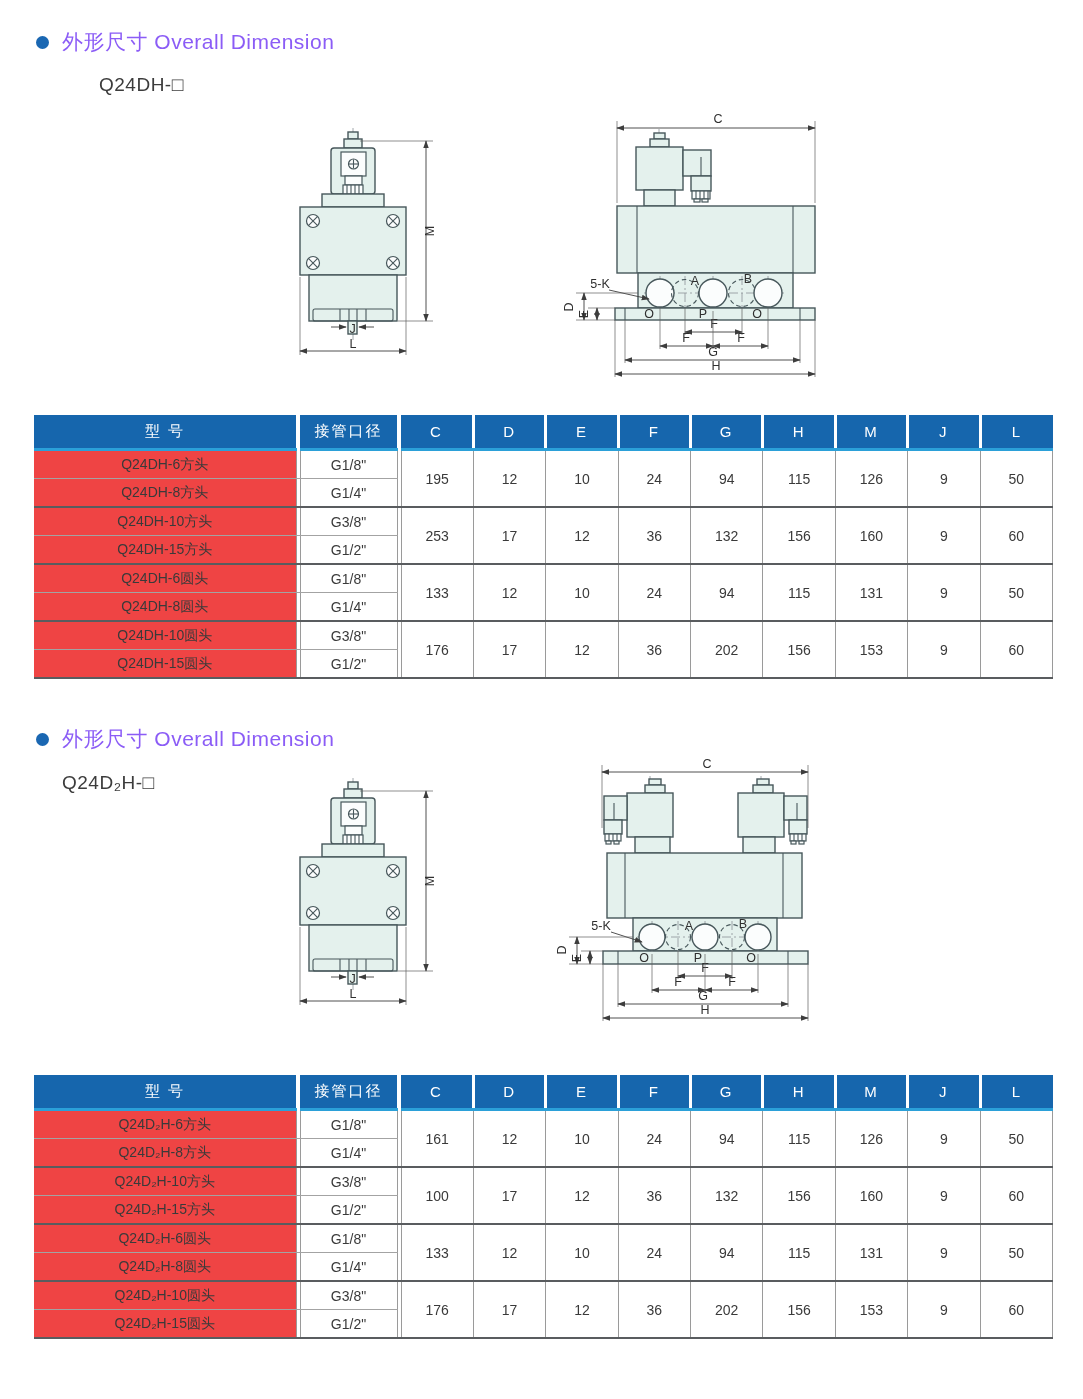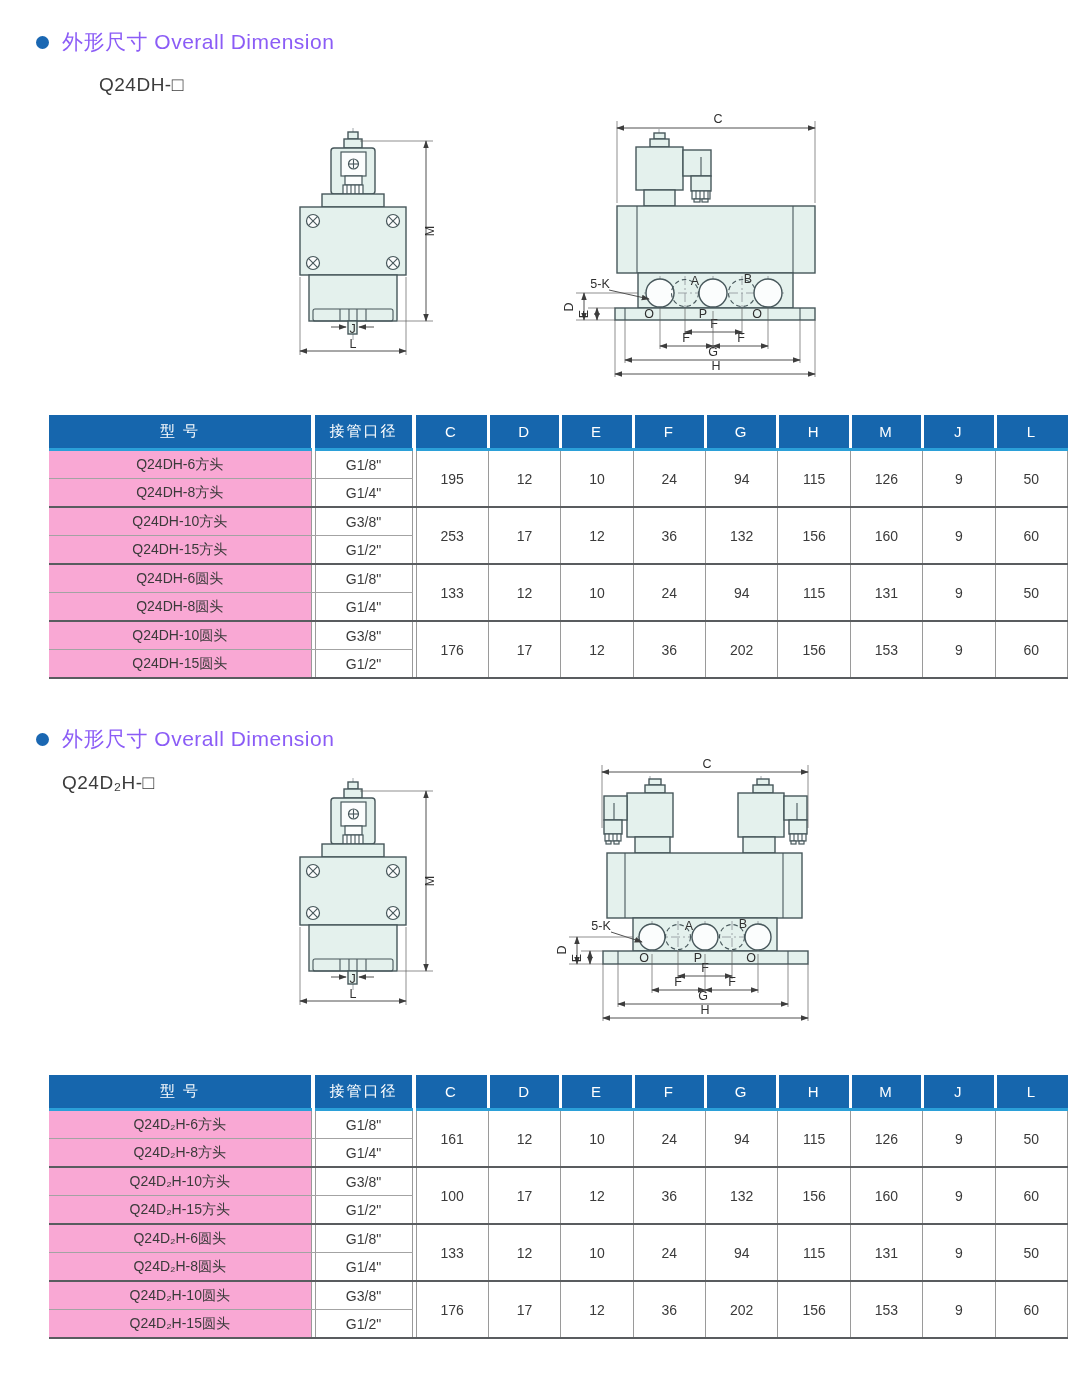--- a/index.html
+++ b/index.html
@@ -4,29 +4,29 @@
 <style>
   html,body{margin:0;padding:0;background:#fff;}
   #page{position:relative;width:1083px;height:1399px;background:#ffffff;overflow:hidden;
         font-family:"Liberation Sans","DejaVu Sans",sans-serif;color:#3a3a3a;}
   .sec-head{position:absolute;left:36px;display:flex;align-items:center;}
   .bullet{width:13px;height:13px;border-radius:50%;background:#1a67b2;margin-right:13px;flex:none;}
   .sec-title{font-size:21px;color:#8b5cf6;letter-spacing:.5px;}
   .model-code{position:absolute;left:62px;font-size:19px;color:#3c3c3c;letter-spacing:.5px;}
   .drw{position:absolute;}
   
-  .tblw{position:absolute;left:49px;width:1019px;}
+  .tblw{position:absolute;left:34px;width:1019px;}
   table.spec{border-collapse:collapse;table-layout:fixed;width:1019px;font-size:14px;color:#3a3a3a;}
   .spec th{background:#1666ad;color:#fff;font-weight:normal;font-size:15px;height:31px;
            border-bottom:3px solid #2ba0d8;letter-spacing:2px;}
   .spec th.v{border-left:3px solid #fff;}
   .spec th.first-v{border-left:none;}
   .spec th.hgap{background:#fff;border-bottom:none;}
   .spec td{text-align:center;height:27px;padding:0;}
-  .spec td.model{background:#f9a8d4;border-right:1px solid #9a9a9a;}
+  .spec td.model{background:#ef4444;border-right:1px solid #9a9a9a;}
   .spec td.port{border-left:1px solid #9a9a9a;border-right:1px solid #9a9a9a;}
   .spec tr.ga td.model,.spec tr.ga td.port,.spec tr.ga td.g1{border-bottom:1px solid #a3a3a3;}
   .spec tr.gb td.model,.spec tr.gb td.port,.spec tr.gb td.g1,.spec tr.gb td.g2{border-bottom:2px solid #595c5f;}
   .spec td.val{border-left:1px solid #9a9a9a;border-right:1px solid #9a9a9a;border-bottom:2px solid #595c5f;}
   
   .ol{fill:#e4f1ed;stroke:#47575b;stroke-width:1.4;}
   .ow{fill:#fbfdfd;stroke:#47575b;stroke-width:1.2;}
   .ln{stroke:#47575b;stroke-width:1.1;fill:none;}
   .cl{stroke:#8a9297;stroke-width:.8;stroke-dasharray:9 3 2 3;fill:none;}
   .pc{fill:#fbfdfd;stroke:#47575b;stroke-width:1.4;}

